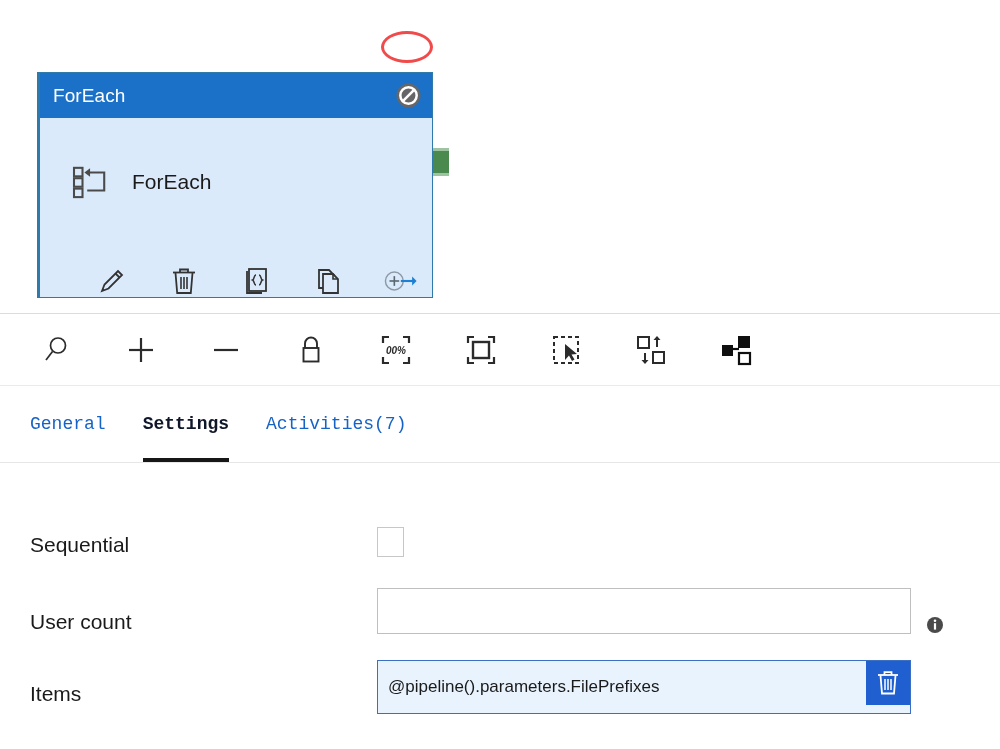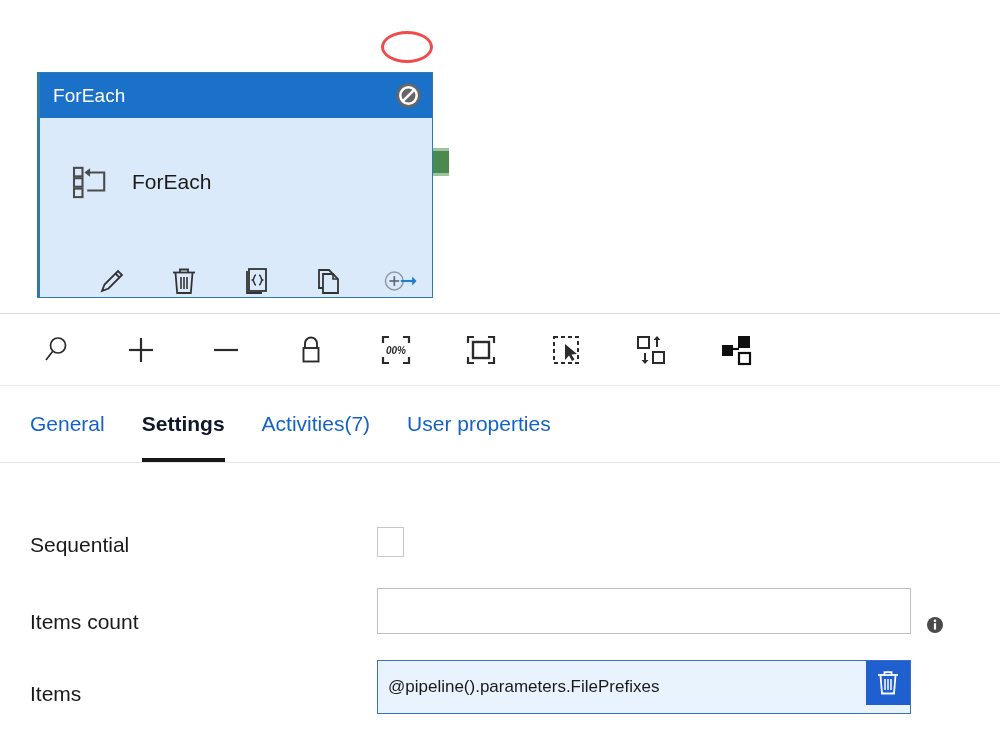--- a/index.html
+++ b/index.html
@@ -85,22 +85,22 @@
   }
   .tool-btn svg { display:block; }
 
   
   .tabs {
     position: absolute; left:0; top: 386px; width:1000px; height: 76px;
     display:flex; align-items:center; padding-left: 30px;
   }
   .tab {
     position: relative; height: 76px; display:flex; align-items:center;
-    font-size: 21px; color:#1663c7; cursor:pointer; margin-right: 37px;
-    background:transparent; border:none; font-family:Liberation Sans, sans-serif;
+    font-size: 18px; color:#1663c7; cursor:pointer; margin-right: 37px;
+    background:transparent; border:none; font-family:Liberation Mono, monospace;
   }
   .tab.active { color:#0f172a; font-weight: bold; }
   .tab.active::after {
     content:""; position:absolute; left:0; right:0; bottom: 0px;
     height: 4px; background:#171717;
   }
 
   
   .form { position: absolute; left:0; top: 463px; width:1000px; height: 286px; }
   .form-row { position: absolute; left: 30px; width: 940px; display:flex; align-items:flex-end; }
@@ -305,34 +305,33 @@
     </button>
 
   </div>
 
   <div class="divider d2"></div>
 
   <div class="tabs">
     <button class="tab">General</button>
     <button class="tab active">Settings</button>
     <button class="tab">Activities(7)</button>
-    <button class="tab">User properties</button>
   </div>
 
   <div class="divider d3"></div>
 
   <div class="form">
 
     <div class="form-row row-sequential">
       <span class="form-label">Sequential</span>
       <span class="checkbox"></span>
     </div>
 
     <div class="form-row row-batch">
-      <span class="form-label">Items count</span>
+      <span class="form-label">User count</span>
       <input class="text-input" type="text" value="" style="">
       <span>
         <svg class="info-icon" viewBox="0 0 18 18">
           <circle cx="9" cy="9" r="8" fill="#4a4a4a"></circle>
           <circle cx="9" cy="4.8" r="1.3" fill="#ffffff"></circle>
           <rect x="7.9" y="7.2" width="2.2" height="6.4" fill="#ffffff"></rect>
         </svg>
       </span>
     </div>
 

